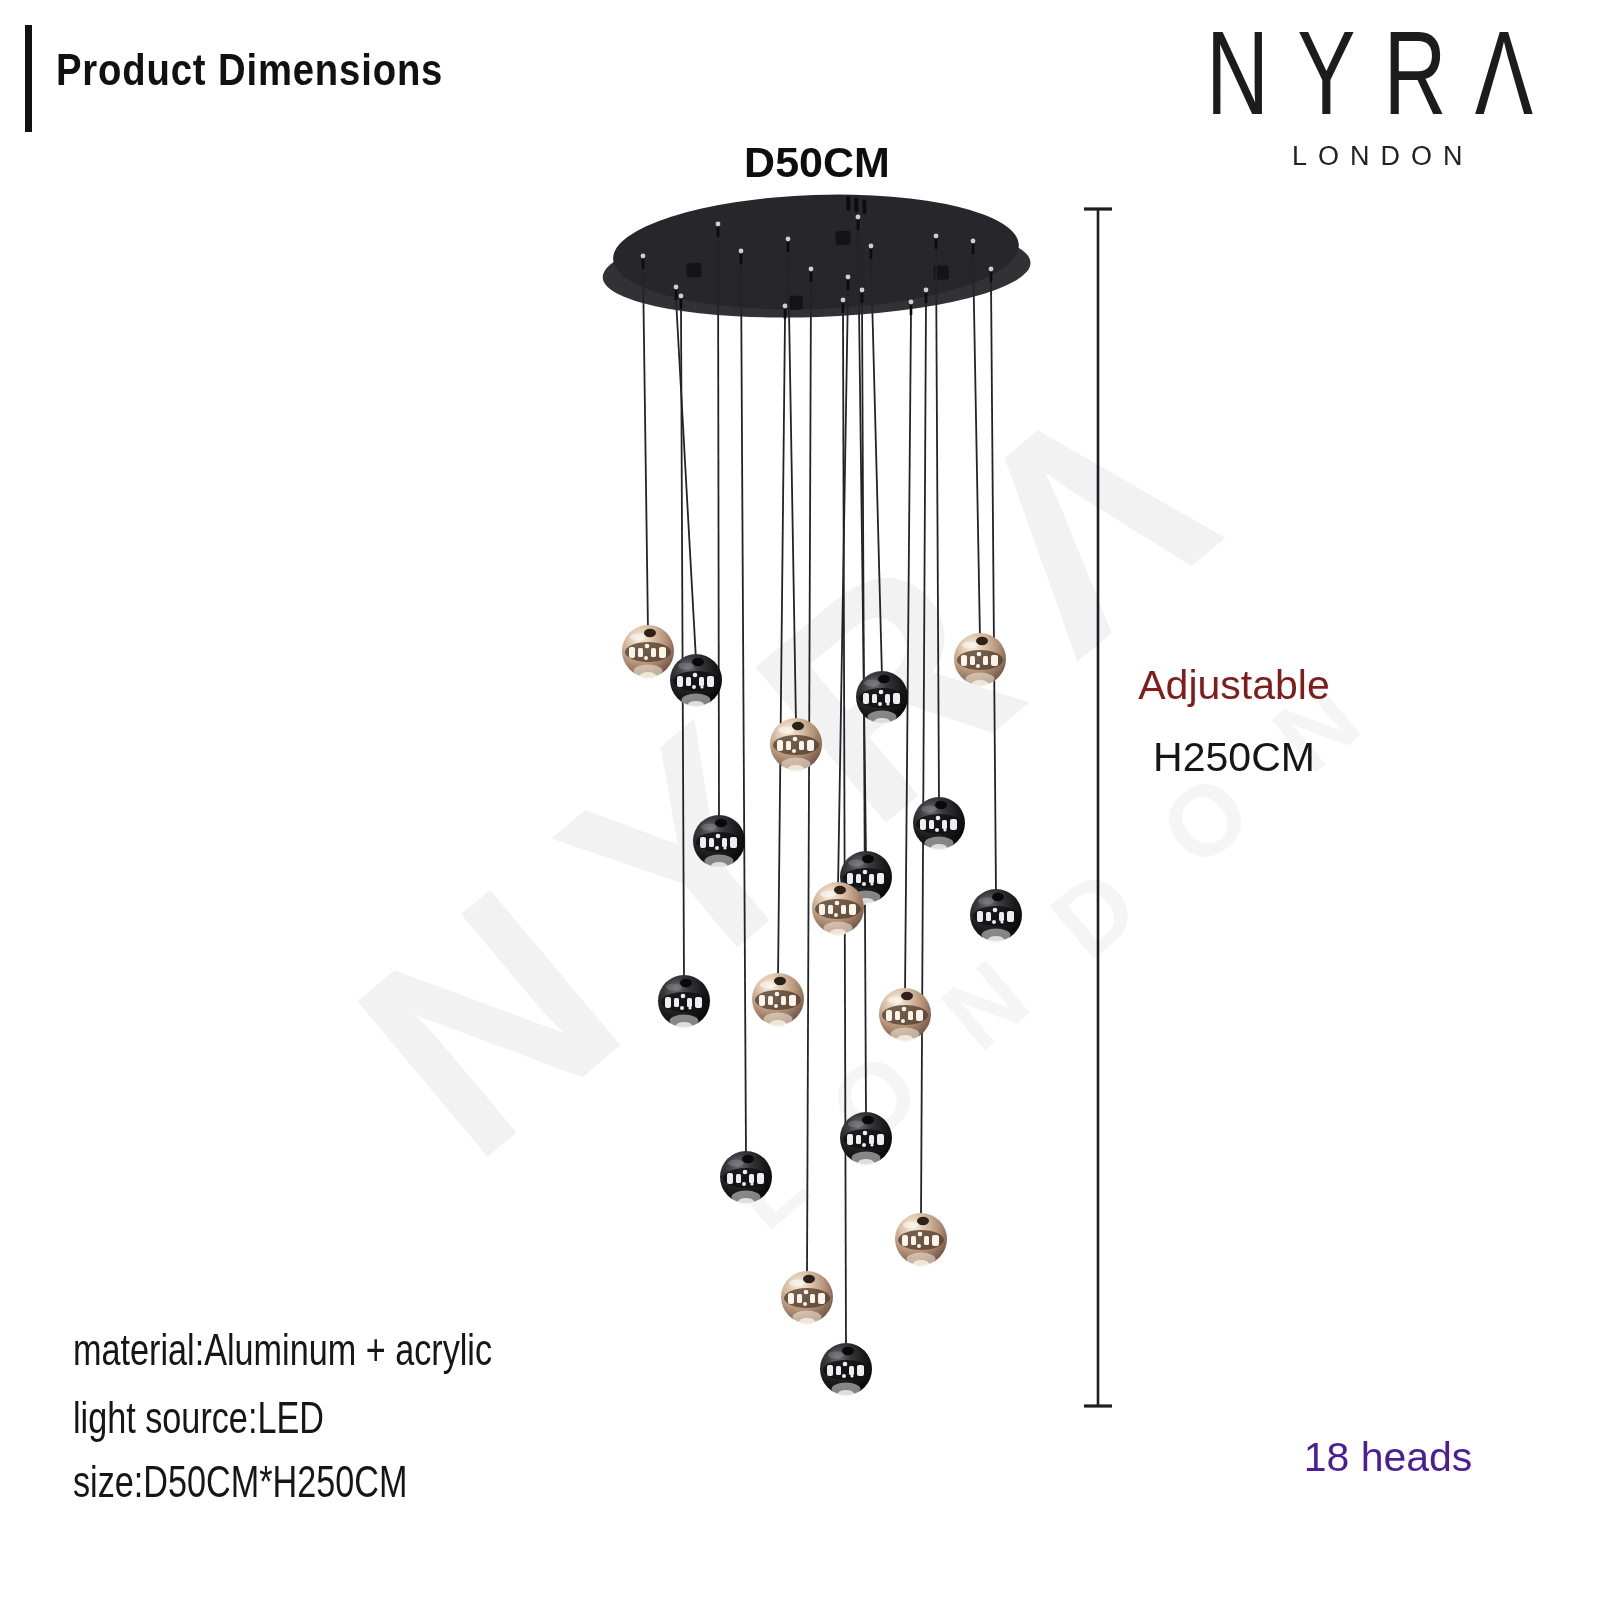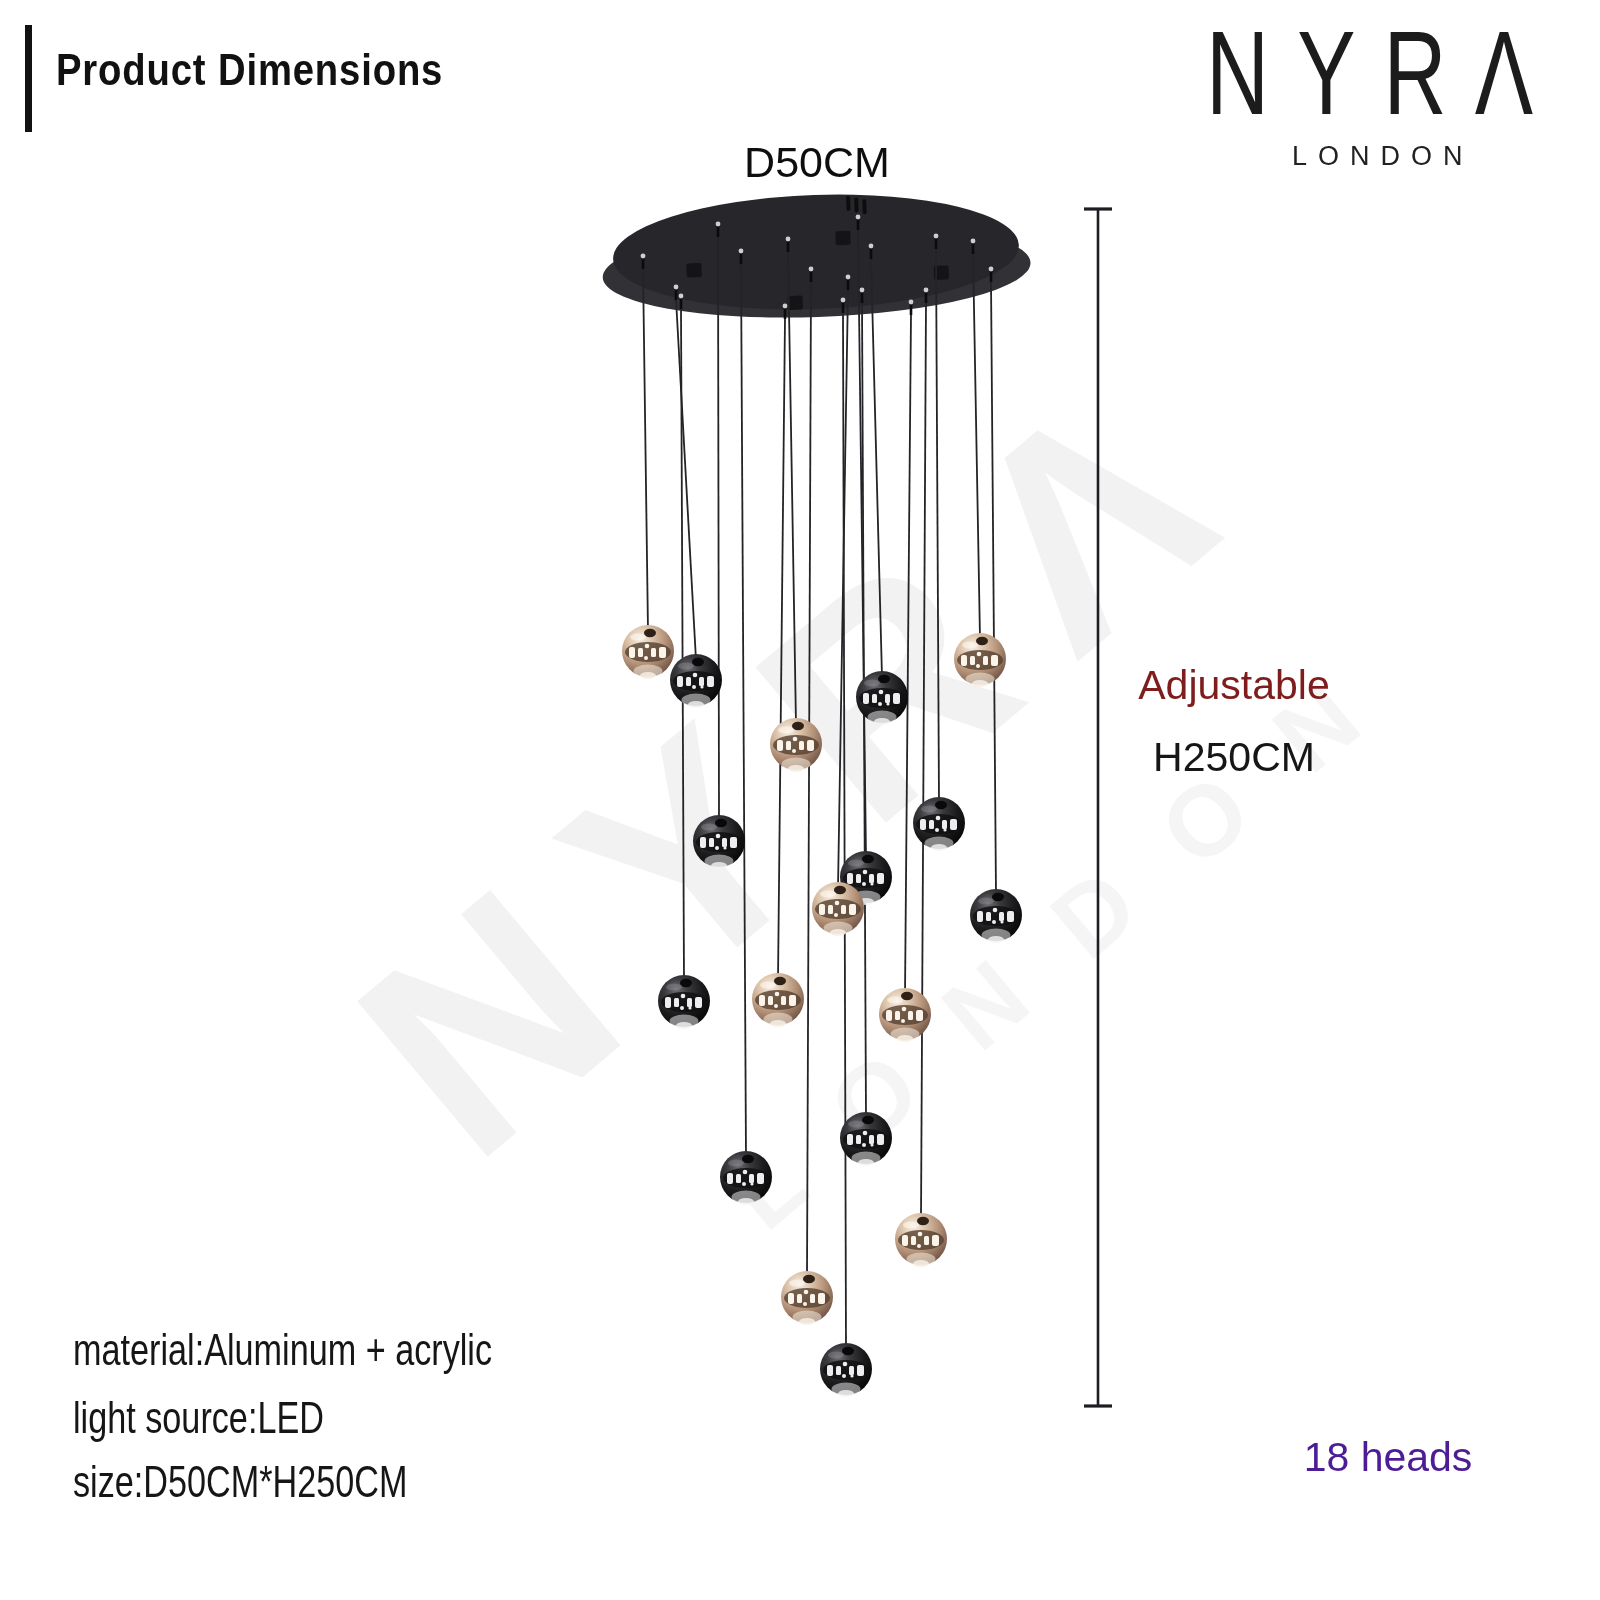--- a/index.html
+++ b/index.html
@@ -8,21 +8,21 @@
   .abs{position:absolute;}
   
   #accent-bar{left:25px;top:25px;width:7px;height:107px;background:#121212;}
   #page-title{left:56px;top:44px;font-size:45px;font-weight:700;letter-spacing:1px;
               transform:scaleX(.85);transform-origin:left center;color:#111;white-space:nowrap;}
   
   #brand-wordmark{left:1206px;top:14px;width:380px;font-size:118px;font-weight:400;color:#1c1c1c;
                   letter-spacing:38px;transform:scaleX(.74);transform-origin:left top;white-space:nowrap;line-height:1;}
   #brand-city{left:1292px;top:141px;width:180px;font-size:27px;letter-spacing:11px;color:#222;white-space:nowrap;}
   
-  #diameter-label{left:737px;top:138px;width:160px;text-align:center;font-size:43px;color:#0e0e0e;white-space:nowrap;}
+  #diameter-label{left:737px;top:138px;width:160px;text-align:center;font-size:43px;color:#0e0e0e;white-space:nowrap;font-weight:bold;}
   #adjustable-label{left:1134px;top:662px;width:200px;text-align:center;font-size:41px;color:#7f1d1d;white-space:nowrap;}
   #height-label{left:1134px;top:734px;width:200px;text-align:center;font-size:41px;color:#161616;white-space:nowrap;}
   
   .spec-line{left:73px;font-size:45px;color:#161616;transform:scaleX(.76);transform-origin:left center;white-space:nowrap;}
   #spec-material{top:1324px;}
   #spec-light{top:1392px;}
   #spec-size{top:1456px;}
   
   #heads-label{left:1268px;top:1434px;width:240px;text-align:center;font-size:41px;color:#4c1d95;white-space:nowrap;}
   

